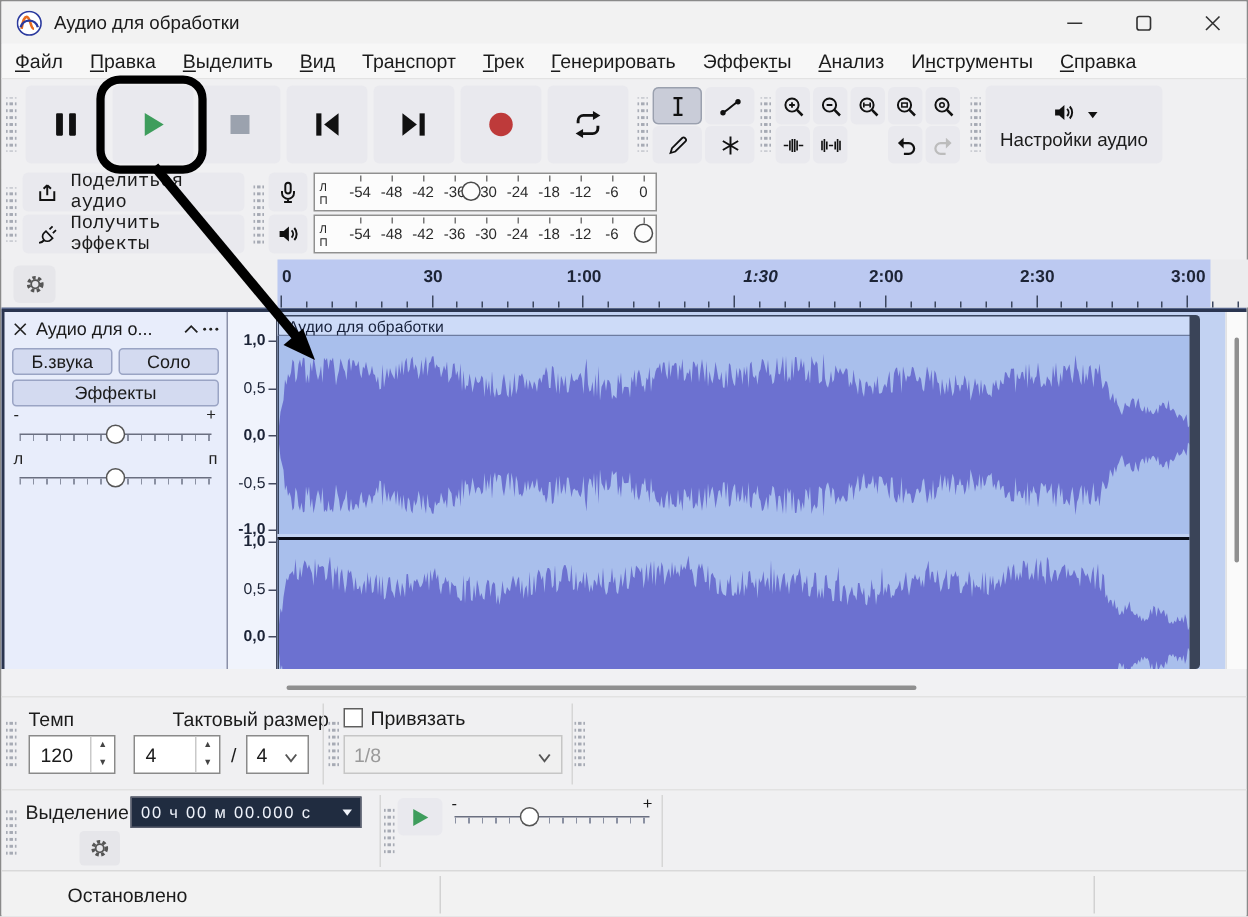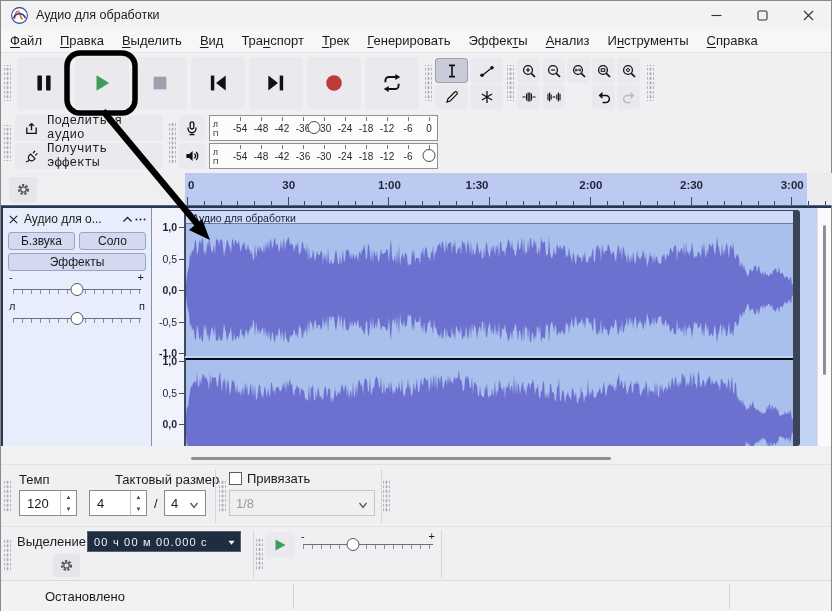--- a/index.html
+++ b/index.html
@@ -299,20 +299,32 @@
           <path d="M6.4 2.8 L2.6 6.4 L6.4 10 Z" fill="#111"></path>
         </svg>
       </div>
     <div class="tbtn zoomsm" style="left:616px;top:31px;">
         <svg viewBox="0 0 16 16" width="100%" height="100%" fill="none">
           <path d="M12 6.4 H6.2 a3.6 3.6 0 0 0 0 7.2 h3.2" stroke="#bcbcbc" stroke-width="1.5"></path>
           <path d="M9.6 2.8 L13.4 6.4 L9.6 10 Z" fill="#bcbcbc"></path>
         </svg>
       </div>
     <span class="grip" style="left:646px;top:12px;height:36px;"></span>
+    <div class="tbtn audiosetup" style="left:656px;">
+      <span class="spkrow">
+          <span style="width:20px;height:16px;display:inline-block;"><svg viewBox="0 0 16 16" width="100%" height="100%" fill="none">
+              <path d="M2.4 6 v4 h2.8 l3.4 3 V3 L5.2 6 Z" fill="#111"></path>
+              <path d="M10.4 5.6 a3.4 3.4 0 0 1 0 4.8 M12.2 4 a5.9 5.9 0 0 1 0 8" stroke="#111" stroke-width="1.3"></path>
+            </svg></span>
+          <span style="width:9px;height:9px;display:inline-block;"><svg viewBox="0 0 10 10" width="100%" height="100%" fill="none">
+              <path d="M1.5 3 L5 7.5 L8.5 3 Z" fill="#111"></path>
+            </svg></span>
+        </span>
+      <span>Настройки аудио</span>
+    </div>
   </div>
 
   <div class="row2">
     <span class="grip" style="left:3px;top:12px;height:36px;"></span>
     <div class="tbtn sharebtn" style="top:2px;">
       <span style="width:15px;height:15px;"><svg viewBox="0 0 16 16" width="100%" height="100%" fill="none">
             <path d="M3 7 v6.2 h10 V7" stroke="#111" stroke-width="1.4"></path>
             <path d="M8 9.8 V2.6 M8 2.6 L5.4 5.2 M8 2.6 l2.6 2.6" stroke="#111" stroke-width="1.4"></path>
           </svg></span>
       <span>Поделиться аудио</span>
@@ -395,21 +407,21 @@
         <svg viewBox="0 0 16 16" width="100%" height="100%" fill="none">
           <circle cx="8" cy="8" r="4.7" stroke="#555" stroke-width="2.5" stroke-dasharray="2.3 1.7"></circle>
           <circle cx="8" cy="8" r="2.9" stroke="#555" stroke-width="1.3"></circle>
         </svg>
       </div>
     <div class="ruler" id="ruler">
       <div class="ruler-sel"></div>
     <span class="rlabel" style="left: 3px; transform: translateX(0px);">0</span>
         <span class="rlabel" style="left: 103.7px;">30</span>
         <span class="rlabel" style="left: 204.4px;">1:00</span>
-        <span class="rlabel" style="left: 292px;">1:30</span>
+        <span class="rlabel" style="left: 322px; font-style: italic;">1:30</span>
         <span class="rlabel" style="left: 405.8px;">2:00</span>
         <span class="rlabel" style="left: 506.5px;">2:30</span>
         <span class="rlabel" style="left: 607.2px;">3:00</span>
         <span class="rtick" style="left: 2px; height: 8px;"></span>
         <span class="rtick" style="left: 18.7833px; height: 4px;"></span>
         <span class="rtick" style="left: 35.5667px; height: 4px;"></span>
         <span class="rtick" style="left: 52.35px; height: 4px;"></span>
         <span class="rtick" style="left: 69.1333px; height: 4px;"></span>
         <span class="rtick" style="left: 85.9167px; height: 4px;"></span>
         <span class="rtick" style="left: 102.7px; height: 8px;"></span>

